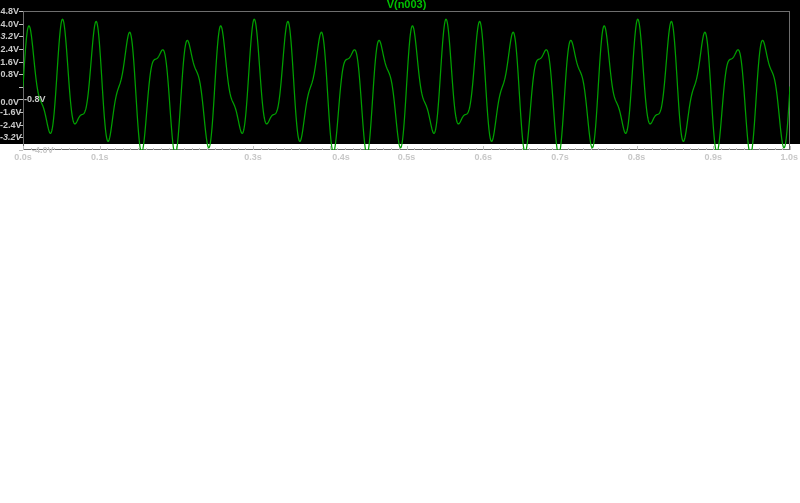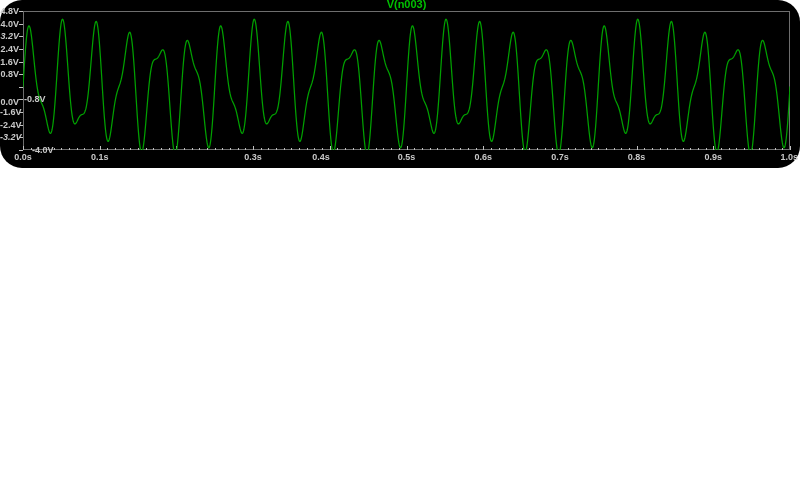--- a/index.html
+++ b/index.html
@@ -3,23 +3,22 @@
 <meta charset="utf-8">
 <style>
   html, body { margin:0; padding:0; }
   body {
     width:800px; height:503px; overflow:hidden;
     background:#ffffff;
     font-family:"Liberation Sans", sans-serif;
   }
   .panel {
     position:relative;
-    width:800px; height:168px;
+    width:800px; height:144px;
     background:#000000;
-    border-radius:22px;
   }
   .plot-title {
     position:absolute; top:-1px; left:23px; width:767px;
     text-align:center;
     font-size:11px; font-weight:bold; line-height:11px;
     letter-spacing:0px;
     cursor:pointer;
   }
   .plot-svg { position:absolute; top:0; left:0; display:block; }
   .axis-label {
@@ -177,21 +176,21 @@
       <div class="axis-label y-label" style="top: 107.091px; color: rgb(200, 200, 200);">-1.6V</div>
       <div class="axis-label y-label" style="top: 119.727px; color: rgb(200, 200, 200);">-2.4V</div>
       <div class="axis-label y-label" style="top: 132.364px; color: rgb(200, 200, 200); font-style: italic;">-3.2V</div>
       <div class="axis-label y-label" style="top: 145px; color: rgb(200, 200, 200); padding-left: 32px;">-4.0V</div>
     </div>
   <div id="x-labels">
       <div class="axis-label x-label" style="left: 23px; color: rgb(200, 200, 200);">0.0s</div>
       <div class="axis-label x-label" style="left: 99.7px; color: rgb(200, 200, 200);">0.1s</div>
       <div class="axis-label x-label" style="left: 183px; color: rgb(200, 200, 200); margin-top: 36px;">0.2s</div>
       <div class="axis-label x-label" style="left: 253.1px; color: rgb(200, 200, 200);">0.3s</div>
-      <div class="axis-label x-label" style="left: 321px; color: rgb(200, 200, 200);">0.4s</div>
+      <div class="axis-label x-label" style="left: 341px; color: rgb(200, 200, 200);">0.4s</div>
       <div class="axis-label x-label" style="left: 406.5px; color: rgb(200, 200, 200);">0.5s</div>
       <div class="axis-label x-label" style="left: 483.2px; color: rgb(200, 200, 200);">0.6s</div>
       <div class="axis-label x-label" style="left: 559.9px; color: rgb(200, 200, 200);">0.7s</div>
       <div class="axis-label x-label" style="left: 636.6px; color: rgb(200, 200, 200);">0.8s</div>
       <div class="axis-label x-label" style="left: 713.3px; color: rgb(200, 200, 200);">0.9s</div>
       <div class="axis-label x-label last" style="right: 2px; color: rgb(200, 200, 200);">1.0s</div>
     </div>
 </div>
 <div class="empty-area"></div>
 

